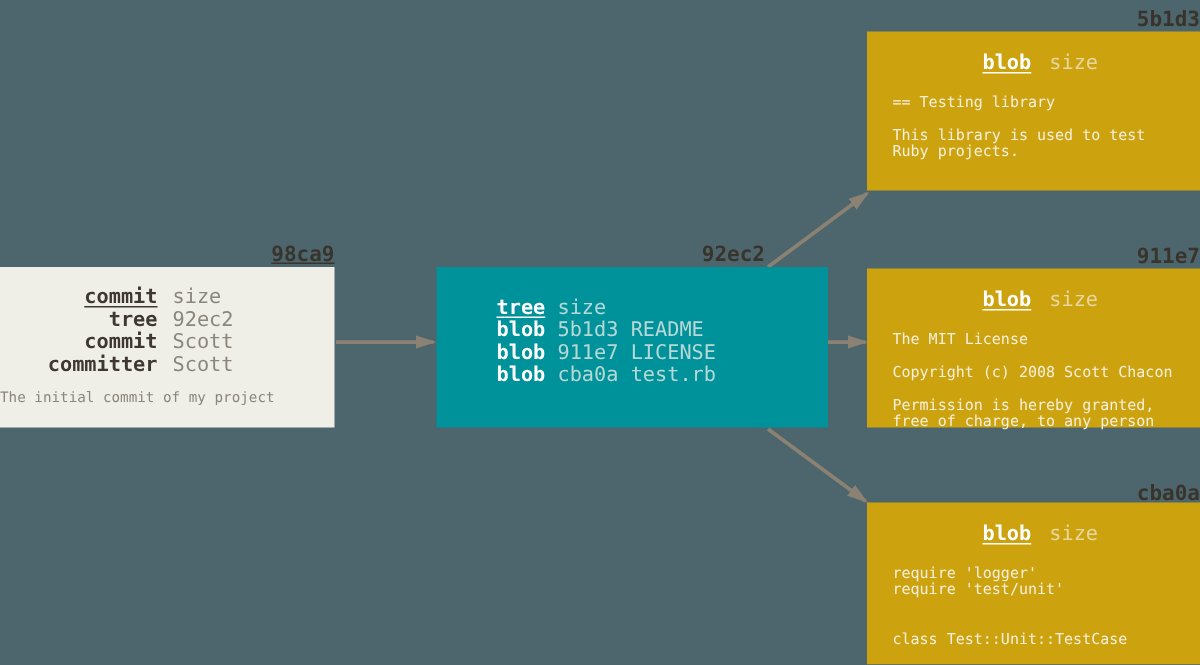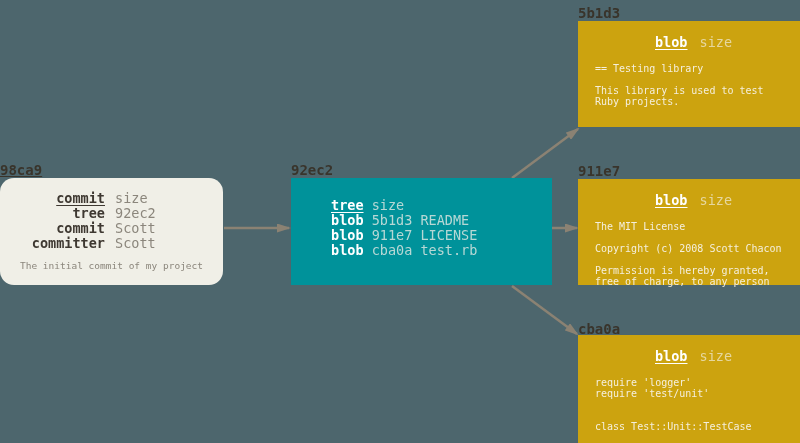--- a/index.html
+++ b/index.html
@@ -6,34 +6,34 @@
   body {
     width: 800px; height: 443px; overflow: hidden;
     background: #4d666d;
     font-family: "DejaVu Sans Mono", "Liberation Mono", monospace;
   }
   .canvas { position: relative; width: 800px; height: 443px; background: #4d666d; }
   .arrows { position: absolute; left: 0; top: 0; width: 800px; height: 443px; }
 
   .node-label {
     position: absolute; height: 16px; line-height: 16px;
-    text-align: left; font-size: 14px; font-weight: bold; color: #39342b;
+    text-align: right; font-size: 14px; font-weight: bold; color: #39342b;
   }
   .box { position: absolute; }
 
   
-  .commit-box { left: 0; top: 178px; width: 223px; height: 107px; background: #f0efe7; border-radius: 14px; }
+  .commit-box { left: 0; top: 178px; width: 223px; height: 107px; background: #f0efe7; }
   .commit-label { left: 0; top: 162px; width: 223px; text-decoration: underline; }
   .kv-rows { padding-top: 13px; font-size: 13.5px; line-height: 15px; }
   .kv-row { display: grid; grid-template-columns: 105px 1fr; column-gap: 10px; }
   .kv-row .key { text-align: right; font-weight: bold; color: #3e3831; }
   .kv-row .val { color: #8b867c; }
   .underline { text-decoration: underline; text-underline-offset: 2px; }
   .commit-desc {
-    position: absolute; left: 0; right: 0; top: 82px; text-align: center;
+    position: absolute; left: 0; right: 0; top: 82px; 
     font-size: 9.5px; line-height: 11px; color: #8b867c;
   }
 
   
   .tree-box { left: 291px; top: 178px; width: 261px; height: 107px; background: #00929a; }
   .tree-label { left: 291px; top: 162px; width: 219px; }
   .tree-rows { padding: 20px 0 0 40px; font-size: 13.5px; line-height: 15px; }
   .tkey { font-weight: bold; color: #ffffff; }
   .tval { color: #b7d8d5; }
 

